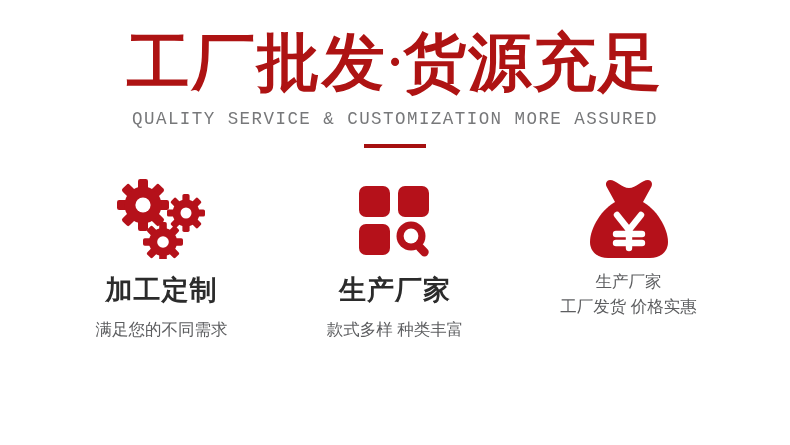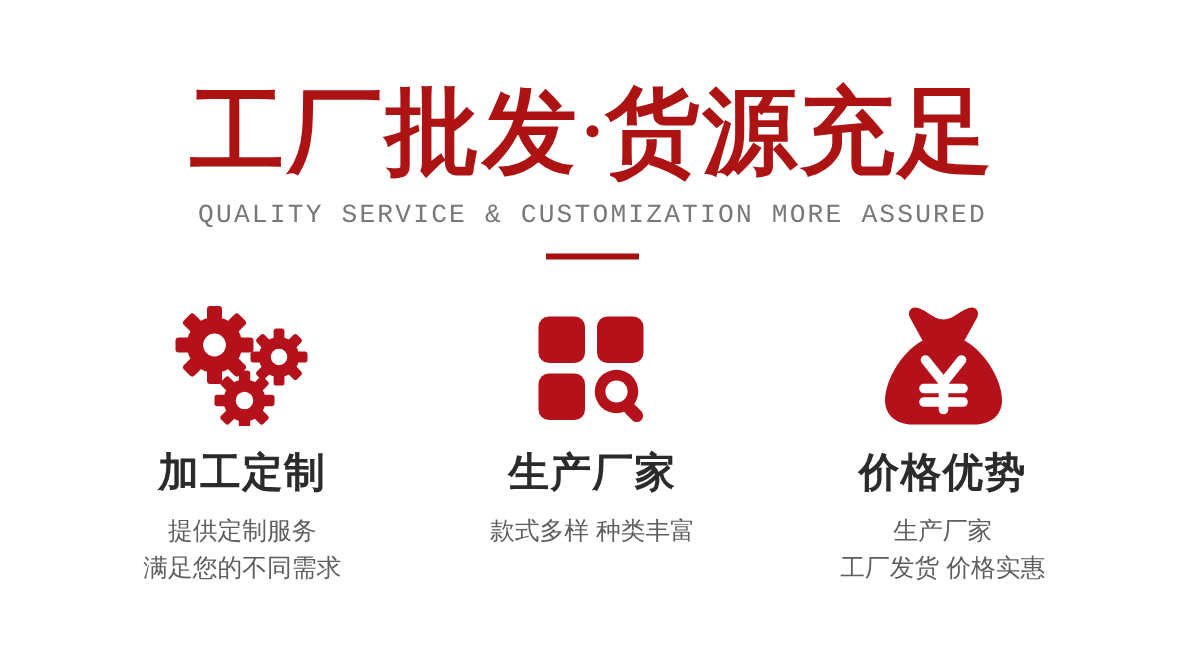--- a/index.html
+++ b/index.html
@@ -22,21 +22,21 @@
     box-sizing: border-box;
     display: flex;
     flex-direction: column;
     align-items: center;
   }
 
   
   .headline-block {
     width: 100%;
     text-align: center;
-    padding-top: 56px;
+    padding-top: 31px;
   }
 
   .headline {
     font-family: "Liberation Serif", "DejaVu Serif", serif;
     font-weight: bold;
     font-size: 63px;
     line-height: 1.02;
     color: #AE1313;
     letter-spacing: 2px;
     white-space: nowrap;
@@ -178,21 +178,20 @@
                 </g>
                 <circle cx="0" cy="0" r="14"></circle>
                 <circle cx="0" cy="0" r="5.8" fill="#ffffff"></circle>
               </g>
             </g>
           </svg>
         </span>
       </div>
       <div class="feature-title">加工定制</div>
       <div class="feature-lines">
-        <div class="feature-line">提供定制服务</div>
         <div class="feature-line">满足您的不同需求</div>
       </div>
     </div>
 
     <div class="feature">
       <div class="icon-wrap">
         <span>
           <svg width="82" height="80" viewBox="0 0 82 80" aria-hidden="true">
             <g fill="#B5111A">
               <rect x="5" y="7" width="31" height="31" rx="7"></rect>
@@ -227,21 +226,20 @@
             <g stroke="#ffffff" stroke-width="6.4" stroke-linecap="round" fill="none">
               <path d="M33 39 L45 54"></path>
               <path d="M57 39 L45 54"></path>
               <path d="M45 54 L45 72"></path>
               <path d="M32 58 L58 58"></path>
               <path d="M32 67 L58 67"></path>
             </g>
           </svg>
         </span>
       </div>
-      <div class="feature-title">价格优势</div>
       <div class="feature-lines">
         <div class="feature-line">生产厂家</div>
         <div class="feature-line">工厂发货 价格实惠</div>
       </div>
     </div>
 
   </div>
 </div>
 
 </body></html>

